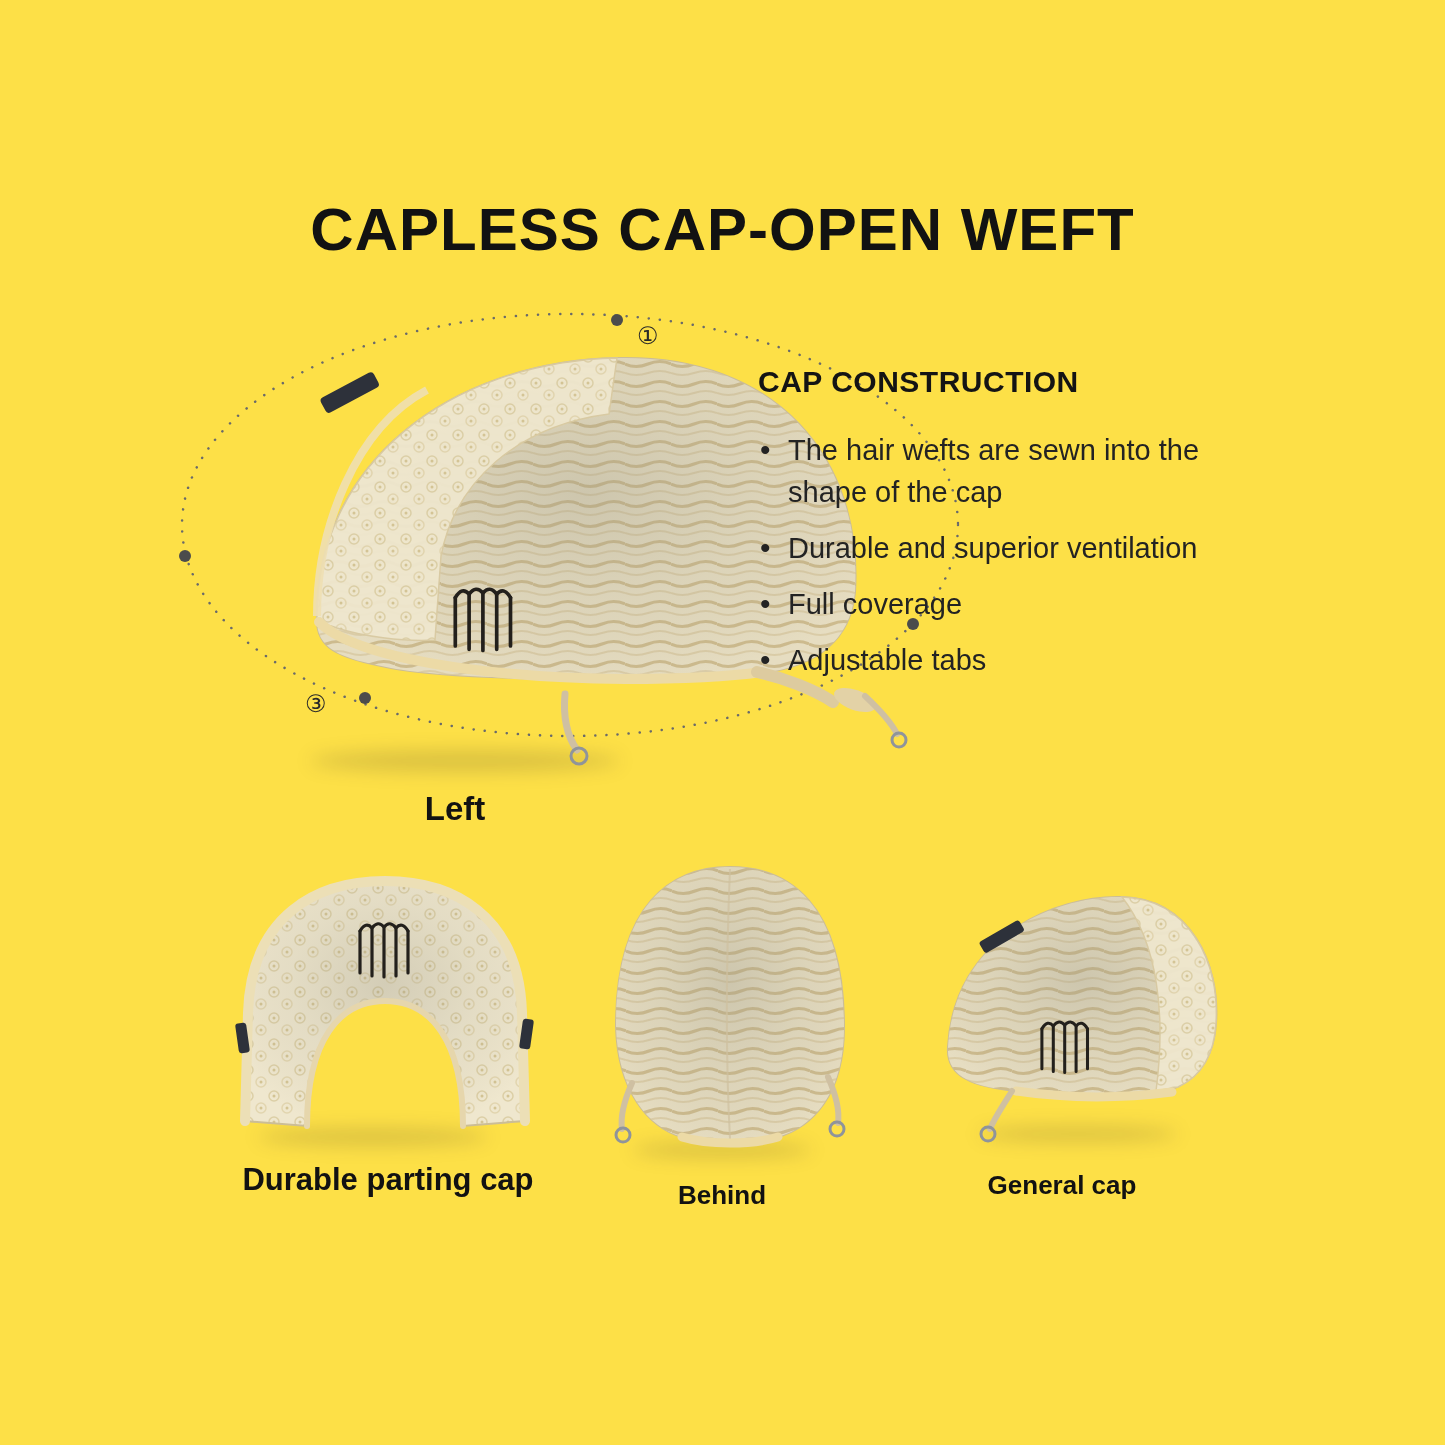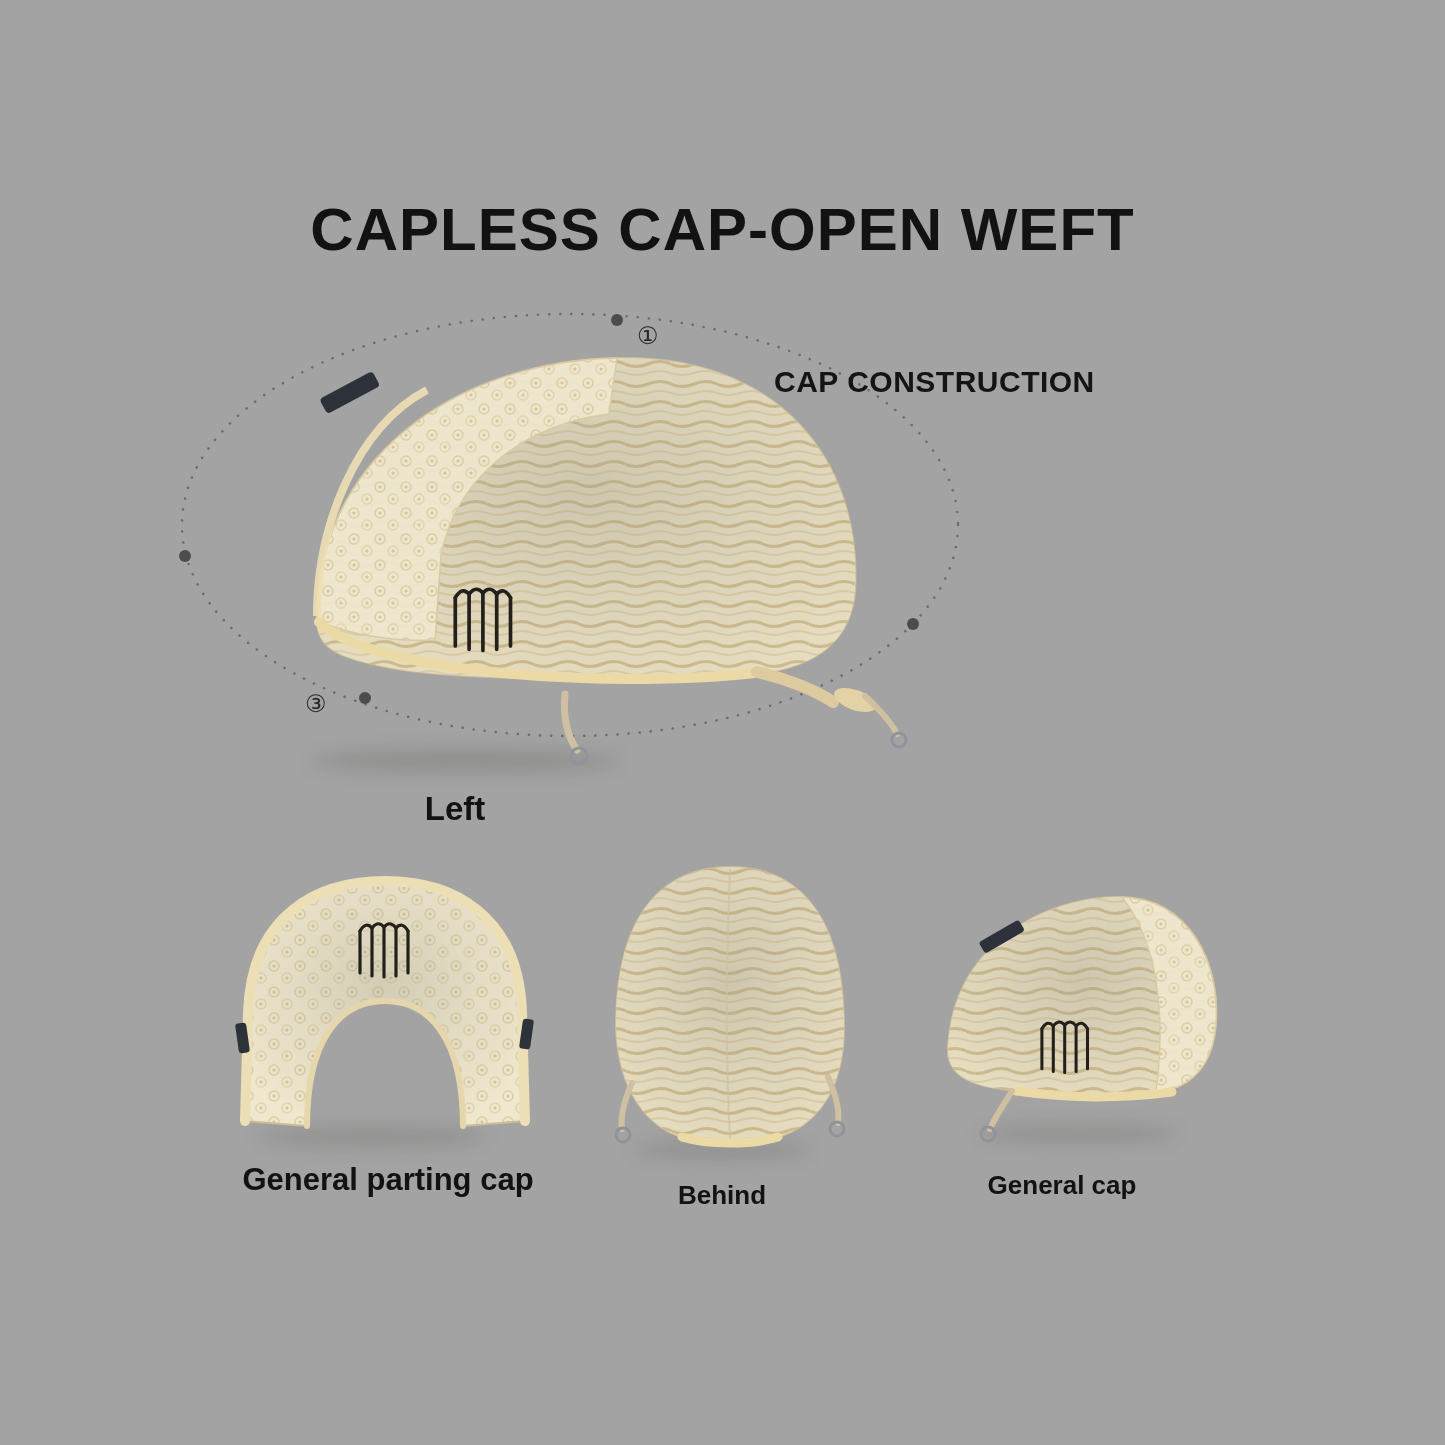--- a/index.html
+++ b/index.html
@@ -1,26 +1,26 @@
 <!DOCTYPE html>
 <html><head>
 <meta charset="utf-8">
 <style>
   * { margin:0; padding:0; box-sizing:border-box; }
   html,body { width:1445px; height:1445px; }
   body { background:#ffffff; font-family:"Liberation Sans", sans-serif; }
-  .canvas { position:relative; width:1445px; height:1445px; background:#a3a3a3; overflow:hidden; }
+  .canvas { position:relative; width:1445px; height:1445px; background:#fde047; overflow:hidden; }
 
   .title {
     position:absolute; top:195px; left:0; width:100%;
     text-align:center; font-size:60px; font-weight:800;
     letter-spacing:1px; color:#121212;
   }
 
-  .construction { position:absolute; left:774px; top:365px; width:495px; }
+  .construction { position:absolute; left:758px; top:365px; width:495px; }
   .construction h2 {
     font-size:30px; font-weight:800; color:#141414;
     letter-spacing:.5px; margin-bottom:30px;
   }
   .construction ul { list-style:none; }
   .construction li {
     position:relative; font-size:29px; color:#232323;
     line-height:1.45; margin-bottom:14px; padding-left:30px;
   }
   .construction li::before {
@@ -113,35 +113,41 @@
       <path d="M400,396 C398,418 402,438 412,452" fill="none" stroke="#cfc0a2" stroke-width="7" stroke-linecap="round"></path>
       <circle cx="414" cy="458" r="8" fill="none" stroke="#8f949b" stroke-width="3"></circle>
       <path d="M700,398 C715,412 726,424 732,436" fill="none" stroke="#cfc0a2" stroke-width="6" stroke-linecap="round"></path>
       <circle cx="734" cy="442" r="7" fill="none" stroke="#8f949b" stroke-width="3"></circle>
     </g>
   </svg>
   <div class="figure-label label-left">Left</div>
 
   <div class="construction">
     <h2>CAP CONSTRUCTION</h2>
+    <ul>
+      <li>The hair wefts are sewn into the shape of the cap</li>
+      <li>Durable and superior ventilation</li>
+      <li>Full coverage</li>
+      <li>Adjustable tabs</li>
+    </ul>
   </div>
 
   <div class="shadow shadow-centre"></div>
   <svg class="figure-svg fig-centre" viewBox="0 0 340 300">
     <g>
       <path d="M30,266 L33,158 C36,60 102,26 170,26 C238,26 304,60 307,158 L310,266 L248,271 C248,186 216,146 170,146 C124,146 92,186 92,271 Z" fill="url(#lacePat)" stroke="#cbbd97" stroke-width="2"></path>
       <path d="M30,266 L33,158 C36,60 102,26 170,26 C238,26 304,60 307,158 L310,266 L248,271 C248,186 216,146 170,146 C124,146 92,186 92,271 Z" fill="url(#domeShade)"></path>
       <path d="M30,266 L33,158 C36,60 102,26 170,26 C238,26 304,60 307,158 L310,266" fill="none" stroke="#ecdfb6" stroke-width="10" stroke-linecap="round"></path>
       <path d="M248,271 C248,186 216,146 170,146 C124,146 92,186 92,271" fill="none" stroke="#e6d6ac" stroke-width="6" stroke-linecap="round"></path>
       <use href="#combShape" transform="translate(143,72) scale(1.0)"></use>
       <rect x="22" y="168" width="11" height="30" rx="3" fill="#2d313a" transform="rotate(-8 27 183)"></rect>
       <rect x="306" y="164" width="11" height="30" rx="3" fill="#2d313a" transform="rotate(8 311 179)"></rect>
     </g>
   </svg>
-  <div class="figure-label label-centre">General parting cap</div>
+  <div class="figure-label label-centre">Durable parting cap</div>
 
   <div class="shadow shadow-behind"></div>
   <svg class="figure-svg fig-behind" viewBox="0 0 300 330">
     <g>
       <path d="M36,182 C36,58 92,22 150,22 C208,22 264,58 264,182 C264,250 232,282 198,292 C182,297 118,297 102,292 C68,282 38,246 36,182 Z" fill="#e6ddc1" stroke="#cbbd97" stroke-width="2"></path>
       <path d="M36,182 C36,58 92,22 150,22 C208,22 264,58 264,182 C264,250 232,282 198,292 C182,297 118,297 102,292 C68,282 38,246 36,182 Z" fill="url(#weftPat)"></path>
       <path d="M36,182 C36,58 92,22 150,22 C208,22 264,58 264,182 C264,250 232,282 198,292 C182,297 118,297 102,292 C68,282 38,246 36,182 Z" fill="url(#domeShade)"></path>
       <path d="M150,24 C146,120 146,220 150,294" fill="none" stroke="#cfc0a0" stroke-width="2" opacity="0.7"></path>
       <path d="M102,292 C128,300 172,300 198,292" fill="none" stroke="#ecdaa6" stroke-width="9" stroke-linecap="round"></path>
       <path d="M52,238 C44,256 40,270 42,284" fill="none" stroke="#cfc0a2" stroke-width="6" stroke-linecap="round"></path>

